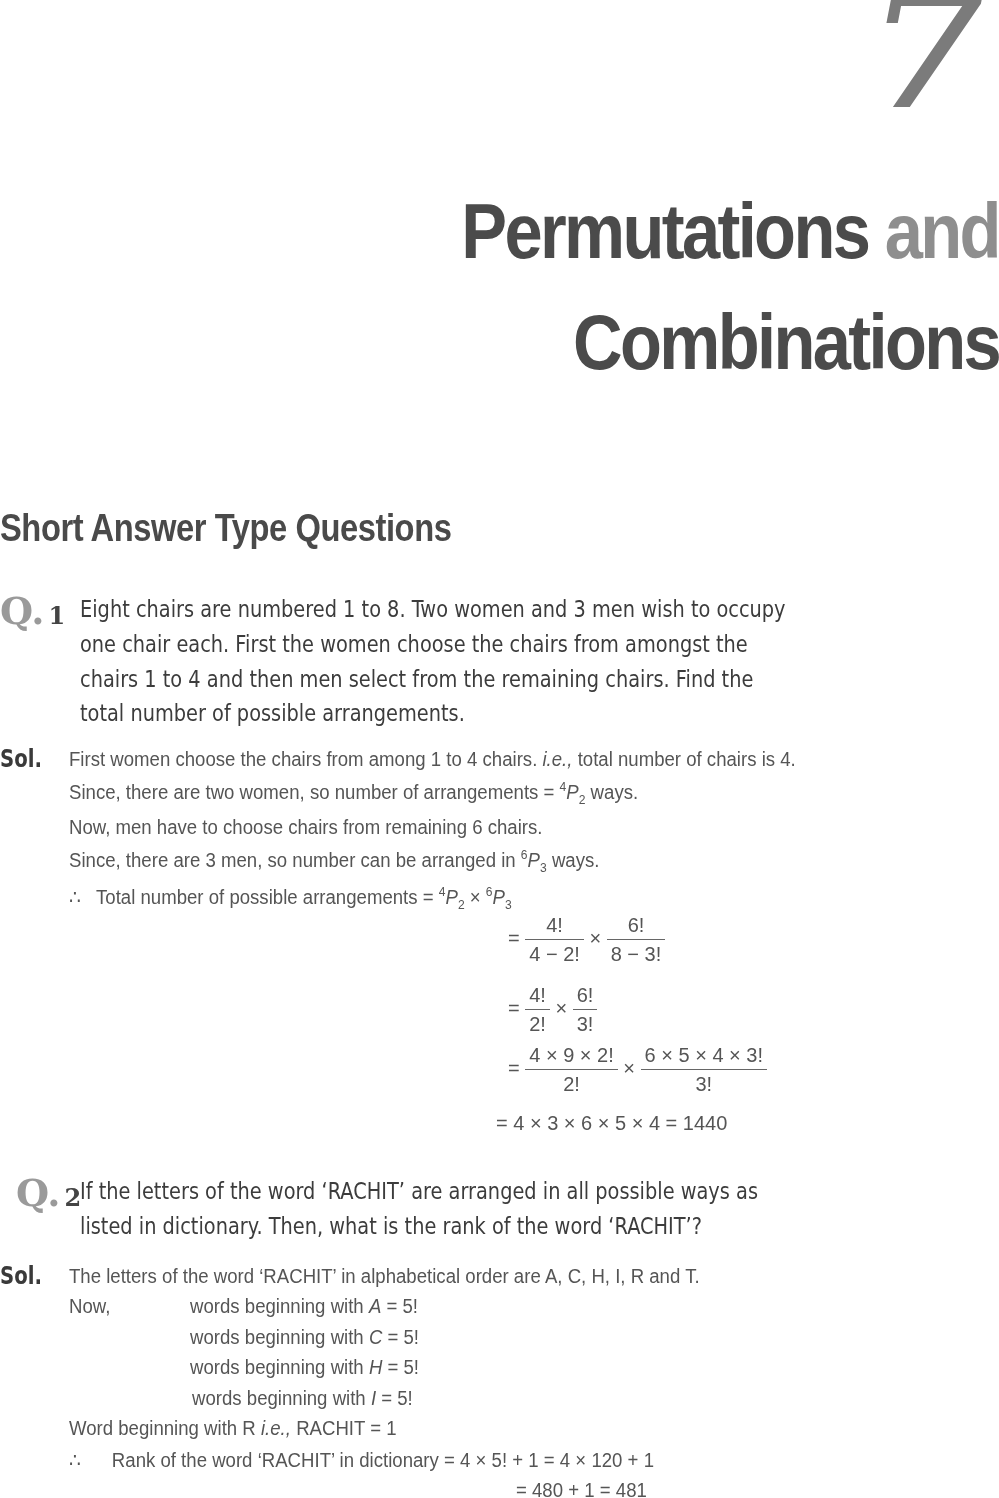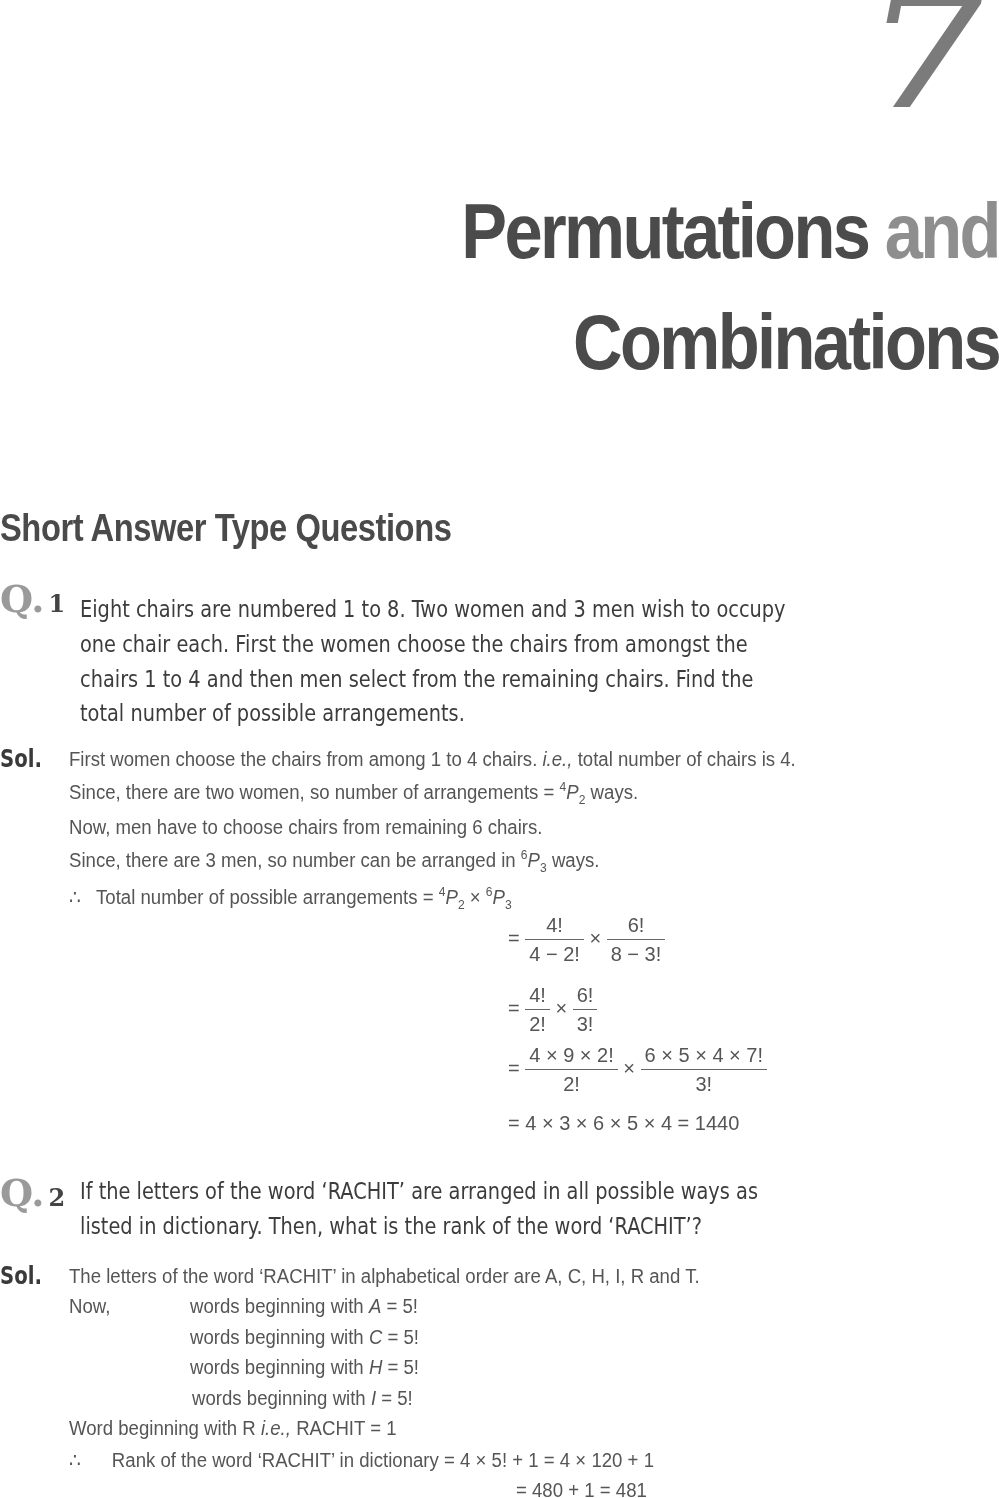--- a/index.html
+++ b/index.html
@@ -25,21 +25,21 @@
 </style>
 </head>
 <body>
 
 <div class="abs chap-num">7</div>
 <div class="abs title t1"><span>Permutations</span> <span class="and">and</span></div>
 <div class="abs title t2">Combinations</div>
 
 <div class="abs section">Short Answer Type Questions</div>
 
-<div class="abs" style="left:0; top:576px;">
+<div class="abs" style="left:0; top:588px;">
   <span class="qmark">Q.</span>
   <span class="qnum">1</span>
 </div>
 <div class="abs qtext" style="left:80px; top:596px;">Eight chairs are numbered 1 to 8. Two women and 3 men wish to occupy</div>
 <div class="abs qtext" style="left:80px; top:631px;">one chair each. First the women choose the chairs from amongst the</div>
 <div class="abs qtext" style="left:80px; top:666px;">chairs 1 to 4 and then men select from the remaining chairs. Find the</div>
 <div class="abs qtext" style="left:80px; top:700px;">total number of possible arrangements.</div>
 
 <div class="abs sol" style="left:0; top:745px;">Sol.</div>
 <div class="abs st" style="left:69px; top:748px;">
@@ -77,26 +77,26 @@
   <span>=</span>
   <span class="frac"><span class="n">4!</span><span class="d">2!</span></span>
   <span>×</span>
   <span class="frac"><span class="n">6!</span><span class="d">3!</span></span>
 </div>
 
 <div class="abs m" style="left:508px; top:1044px;">
   <span>=</span>
   <span class="frac"><span class="n">4 × 9 × 2!</span><span class="d">2!</span></span>
   <span>×</span>
-  <span class="frac"><span class="n">6 × 5 × 4 × 7!</span><span class="d">3!</span></span>
+  <span class="frac"><span class="n">6 × 5 × 4 × 3!</span><span class="d">3!</span></span>
 </div>
 
-<div class="abs m" style="left:508px; top:1112px;">= 4 × 3 × 6 × 5 × 4 = 1440</div>
+<div class="abs m" style="left:496px; top:1112px;">= 4 × 3 × 6 × 5 × 4 = 1440</div>
 
-<div class="abs" style="left:0; top:1170px;">
+<div class="abs" style="left:16px; top:1170px;">
   <span class="qmark">Q.</span>
   <span class="qnum">2</span>
 </div>
 <div class="abs qtext" style="left:80px; top:1178px;">If the letters of the word ‘RACHIT’ are arranged in all possible ways as</div>
 <div class="abs qtext" style="left:80px; top:1213px;">listed in dictionary. Then, what is the rank of the word ‘RACHIT’?</div>
 
 <div class="abs sol" style="left:0; top:1262px;">Sol.</div>
 <div class="abs st" style="left:69px; top:1265px;">The letters of the word ‘RACHIT’ in alphabetical order are A, C, H, I, R and T.</div>
 <div class="abs st" style="left:69px; top:1295px;">Now,</div>
 

